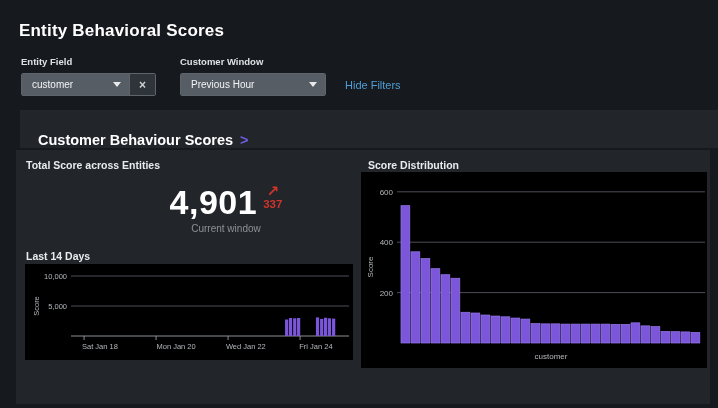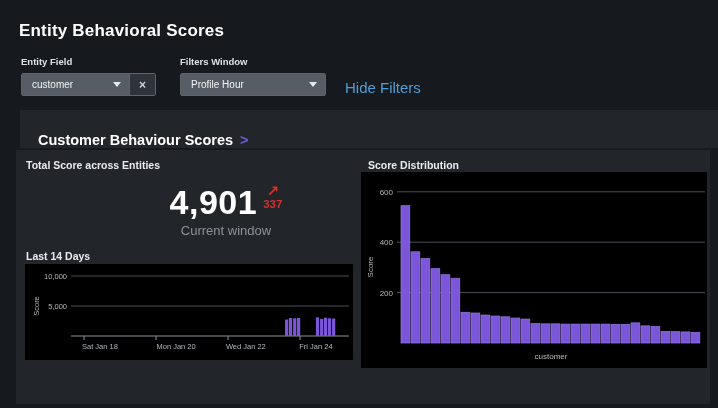--- a/index.html
+++ b/index.html
@@ -36,21 +36,21 @@
     width:0; height:0; border-left:4px solid transparent;
     border-right:4px solid transparent; border-top:5px solid #e8eaec;
     margin-left:8px;
   }
   .clear-btn {
     width:26px; background:#2f343a; border-left:1px solid #5d646c;
     display:flex; align-items:center; justify-content:center;
     color:#ced2d6; font-size:12px; font-weight:bold; cursor:pointer;
   }
   .hide-filters {
-    position:absolute; left:345px; top:79px; font-size:15px;
+    position:absolute; left:345px; top:79px; font-size:11px;
     color:#4f9fd6; text-decoration:none; cursor:pointer;
   }
   
   .section-bar {
     position:absolute; left:20px; top:110px; width:702px; height:38px;
     background:#22252a; display:flex; align-items:flex-end; padding-left:18px;
   }
   .section-title { font-size:14.5px; font-weight:bold; color:#ffffff; }
   .section-chevron { font-size:14.5px; font-weight:bold; color:#6f5ce0; margin-left:7px; cursor:pointer; }
   
@@ -60,21 +60,21 @@
   .panel-header {
     font-size:10.5px; font-weight:bold; color:#e9ebed; padding:9px 0 0 10px;
   }
   
   .kpi-block { margin-top:14px; padding-left:76px; text-align:center; }
   .kpi-row { display:inline-flex; align-items:flex-start; }
   .kpi-value { font-size:34px; font-weight:bold; color:#ffffff; line-height:1; letter-spacing:.5px; }
   .kpi-delta { display:flex; flex-direction:column; align-items:center; margin-left:6px; margin-top:-2px; }
   .kpi-arrow { font-size:15px; font-weight:bold; color:#d0342c; line-height:1; }
   .kpi-delta-val { font-size:11.5px; font-weight:bold; color:#d0342c; line-height:1.1; }
-  .kpi-caption { font-size:13px; color:#8d9298; margin-top:4px; }
+  .kpi-caption { font-size:10px; color:#8d9298; margin-top:4px; }
   .spark-title {
     position:absolute; left:10px; top:100px;
     font-size:10.5px; font-weight:bold; color:#e9ebed;
   }
   .spark-chart {
     position:absolute; left:9px; top:114px; width:328px; height:96px; background:#000;
   }
   .dist-chart {
     position:absolute; left:3px; top:22px; width:346px; height:196px; background:#000;
   }
@@ -90,24 +90,24 @@
 <div class="dd-group grp-entity">
   <div class="dropdown">
     <span class="dd-value">customer</span>
     <span class="caret"></span>
   </div>
   <div class="clear-btn">
     <span>×</span>
   </div>
 </div>
 
-<div class="filter-label lbl-profile">Filters Window</div>
+<div class="filter-label lbl-profile">Customer Window</div>
 <div class="dd-group grp-profile">
   <div class="dropdown">
-    <span class="dd-value">Profile Hour</span>
+    <span class="dd-value">Previous Hour</span>
     <span class="caret"></span>
   </div>
 </div>
 
 <a class="hide-filters">Hide Filters</a>
 
 <div class="section-bar">
   <span class="section-title">Customer Behaviour Scores</span>
   <span class="section-chevron">&gt;</span>
 </div>

